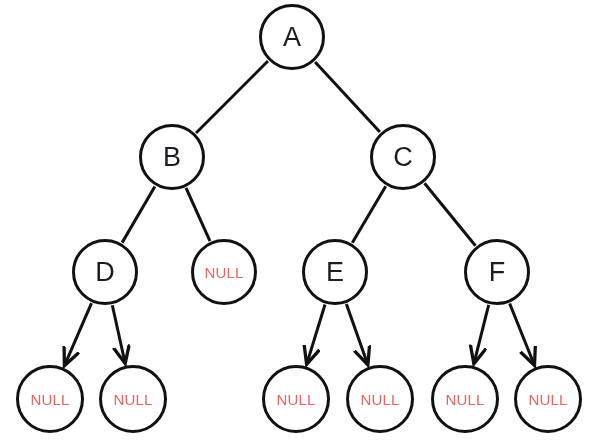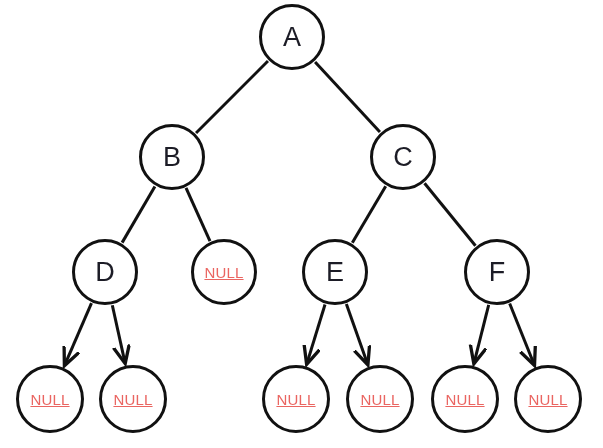--- a/index.html
+++ b/index.html
@@ -44,21 +44,20 @@
   .node.value .node-label {
     color: #1c1c26;
     font-size: 27px;
     font-weight: 400;
   }
   .node.null .node-label {
     color: #ea6561;
     font-size: 15px;
     font-weight: 400;
     letter-spacing: 0.2px;
-    text-decoration: underline;
   }
 </style>
 </head>
 <body>
 
 <div id="canvas">
 
   <svg id="edges-layer" viewBox="0 0 603 448" xmlns="http://www.w3.org/2000/svg">
     <defs>
       <marker id="arrowhead" markerWidth="7" markerHeight="7" refX="5.4" refY="3" orient="auto" markerUnits="strokeWidth">

